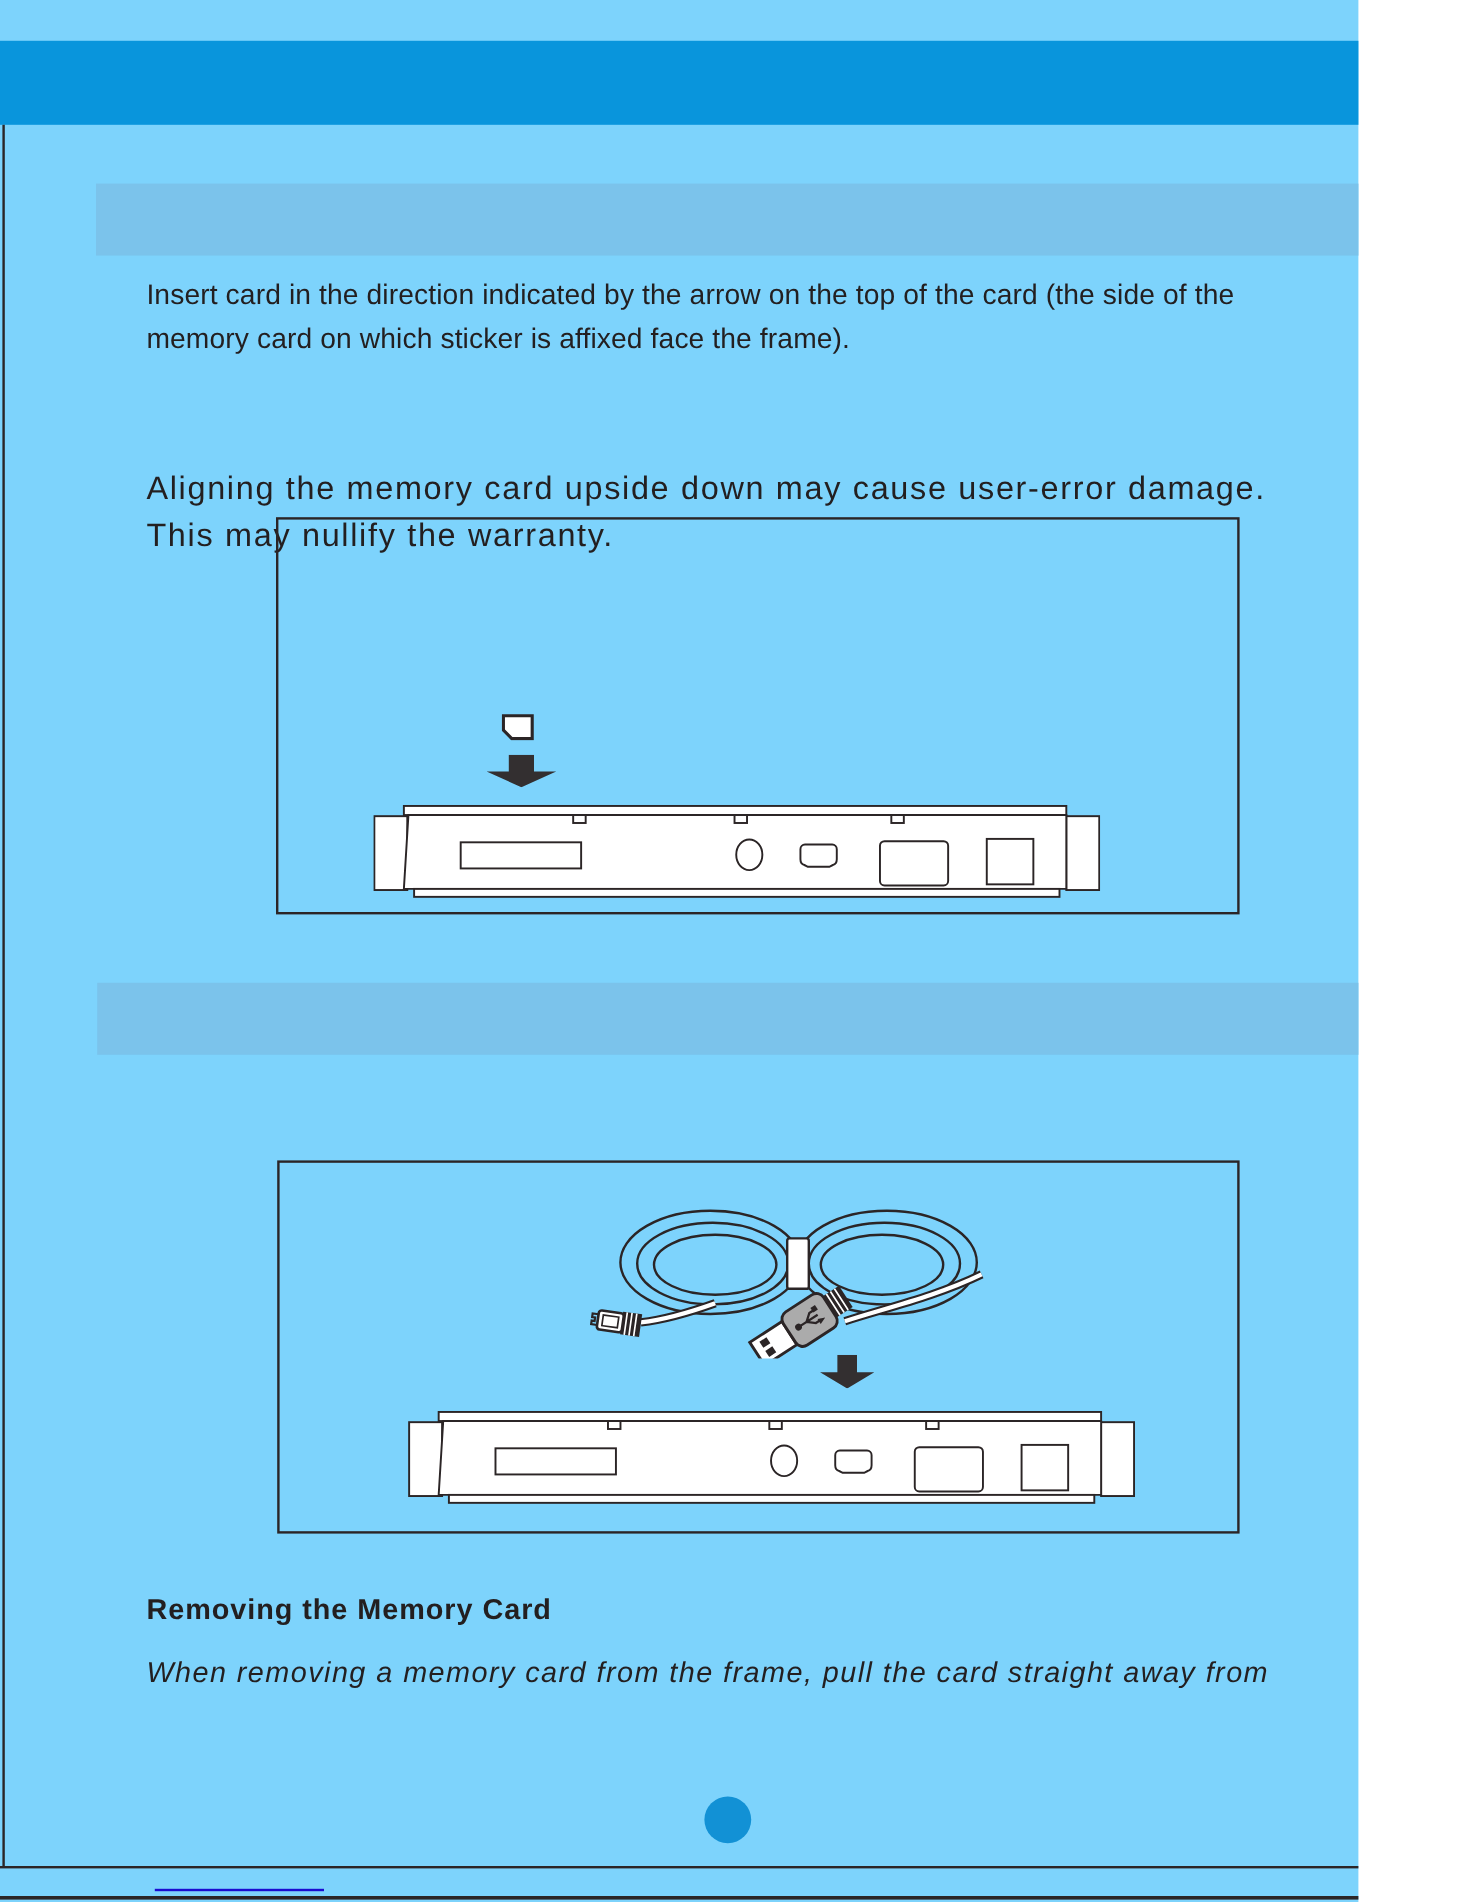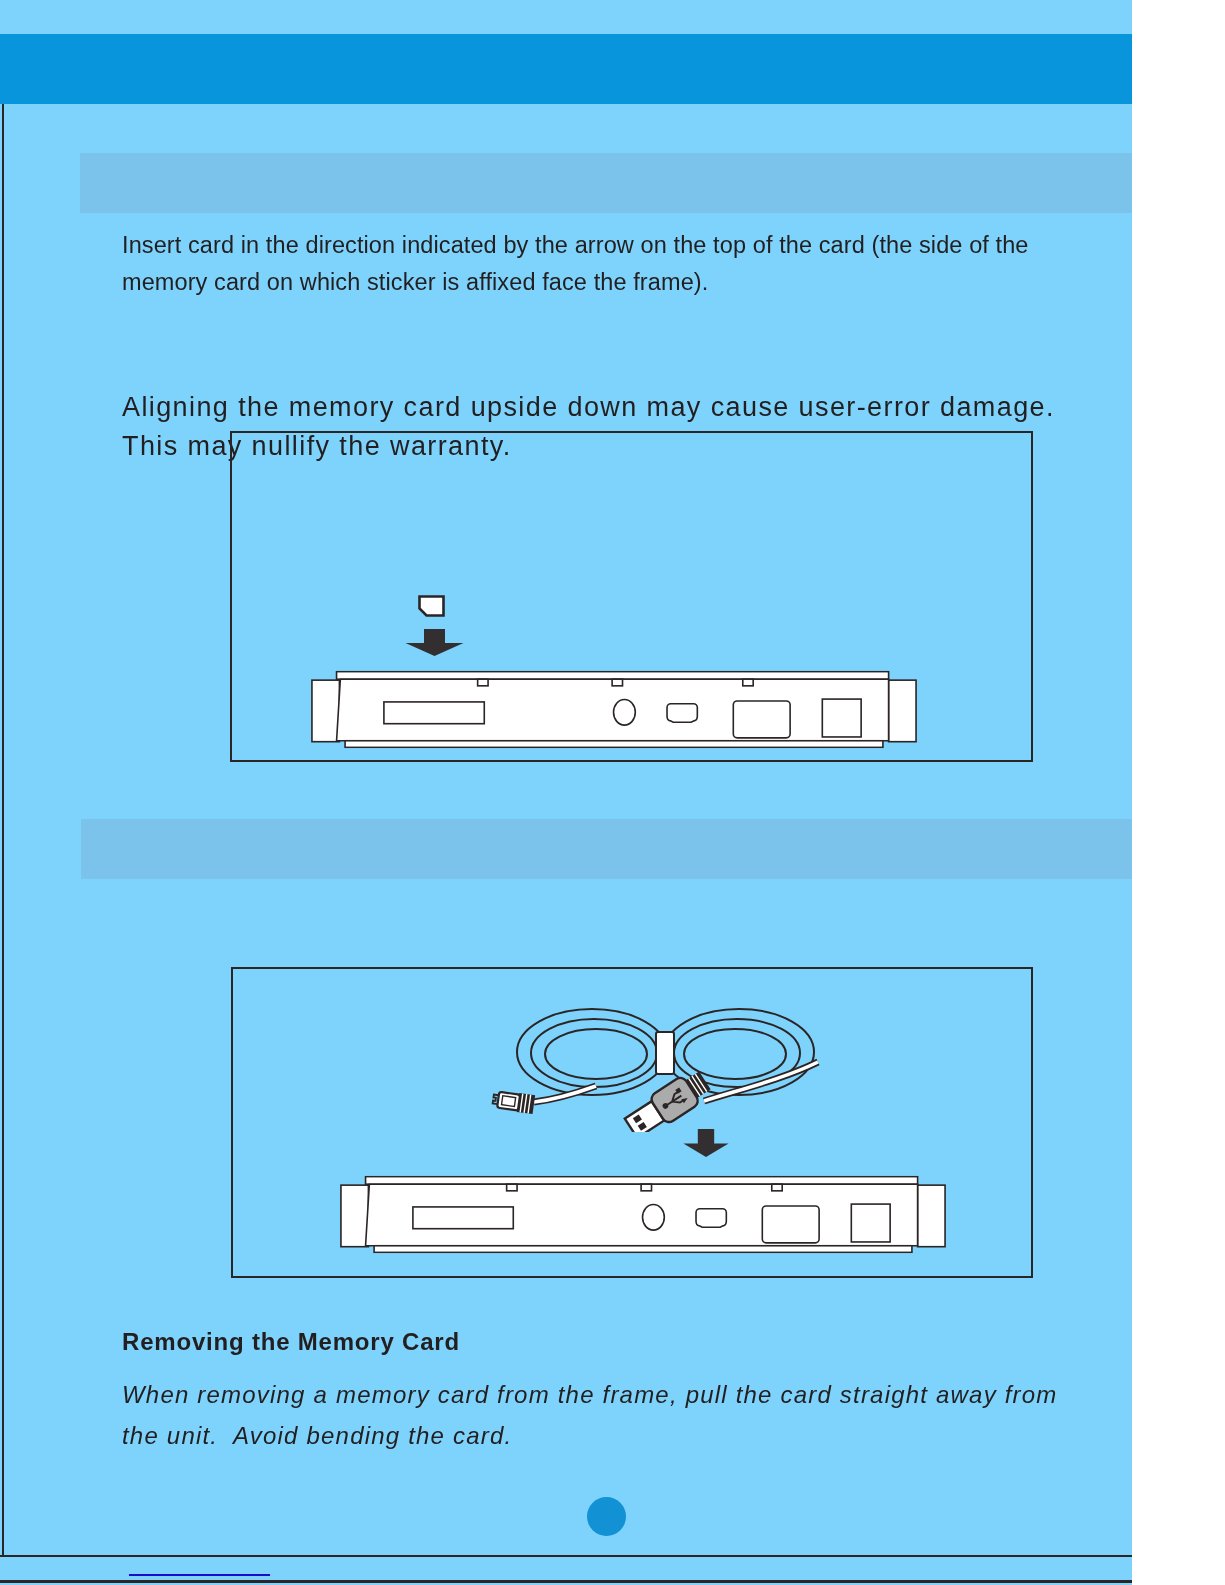--- a/index.html
+++ b/index.html
@@ -159,21 +159,20 @@
       <use href="#sym-arrow"></use>
     </svg>
     <svg class="abs device2" width="606" height="81" viewBox="0 0 640 82">
       <use href="#sym-device"></use>
     </svg>
   </div>
 
   <div class="abs removing-heading t-line">Removing the Memory Card</div>
   <div class="abs removing-para">
     <div class="t-line">When removing a memory card from the frame, pull the card straight away from</div>
-    <div class="t-line">the unit.  Avoid bending the card.</div>
   </div>
 
   <div class="abs page-dot" style="background:#1291d5"></div>
 
   <div class="abs rule-1" style="background:#2b2526"></div>
   <div class="abs footer-link" style="background:#1a0dd0"></div>
   <div class="abs rule-2" style="background:#2b2526"></div>
 
 </div>
 

